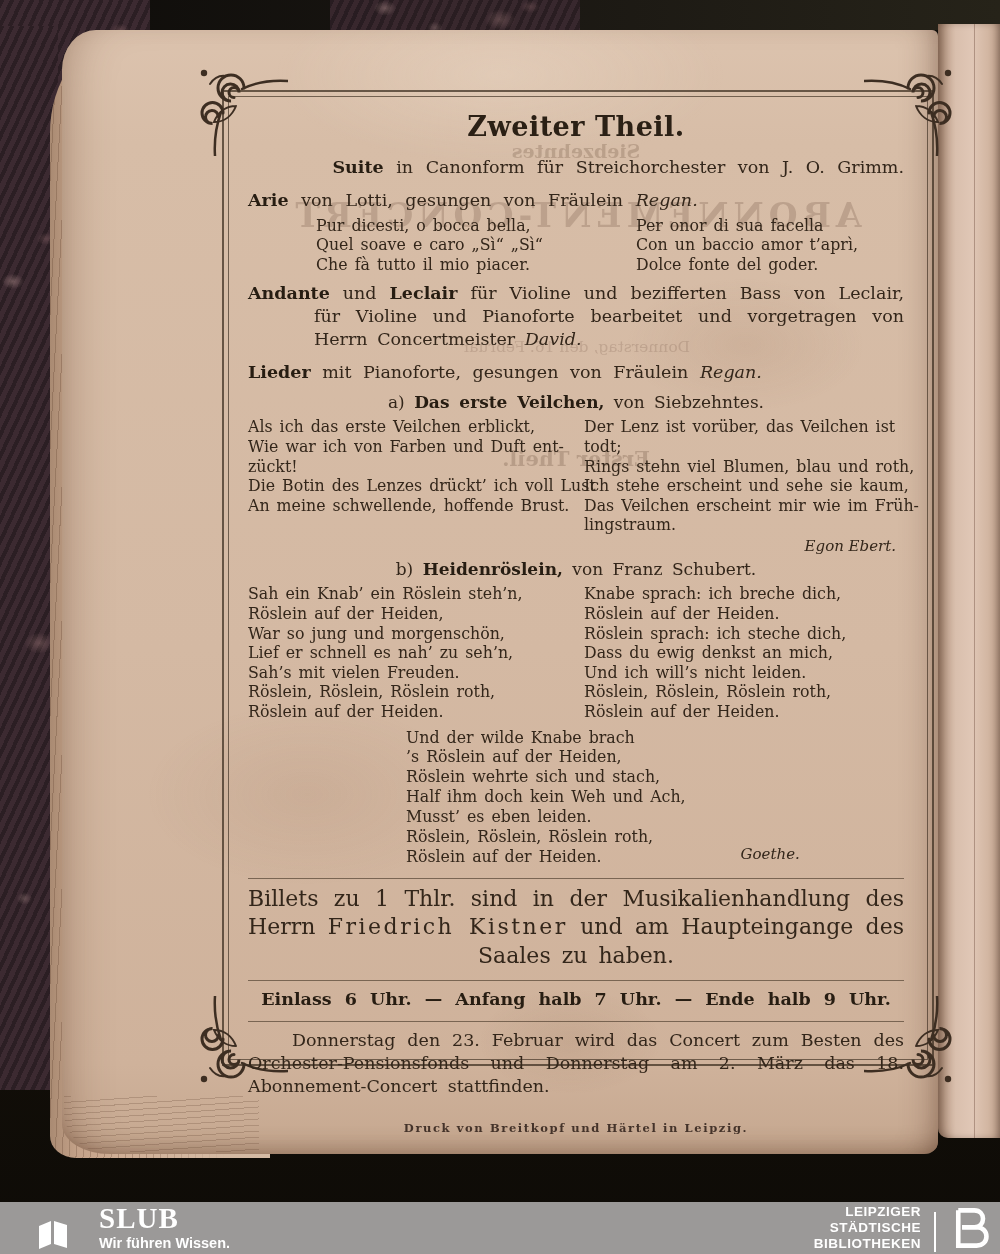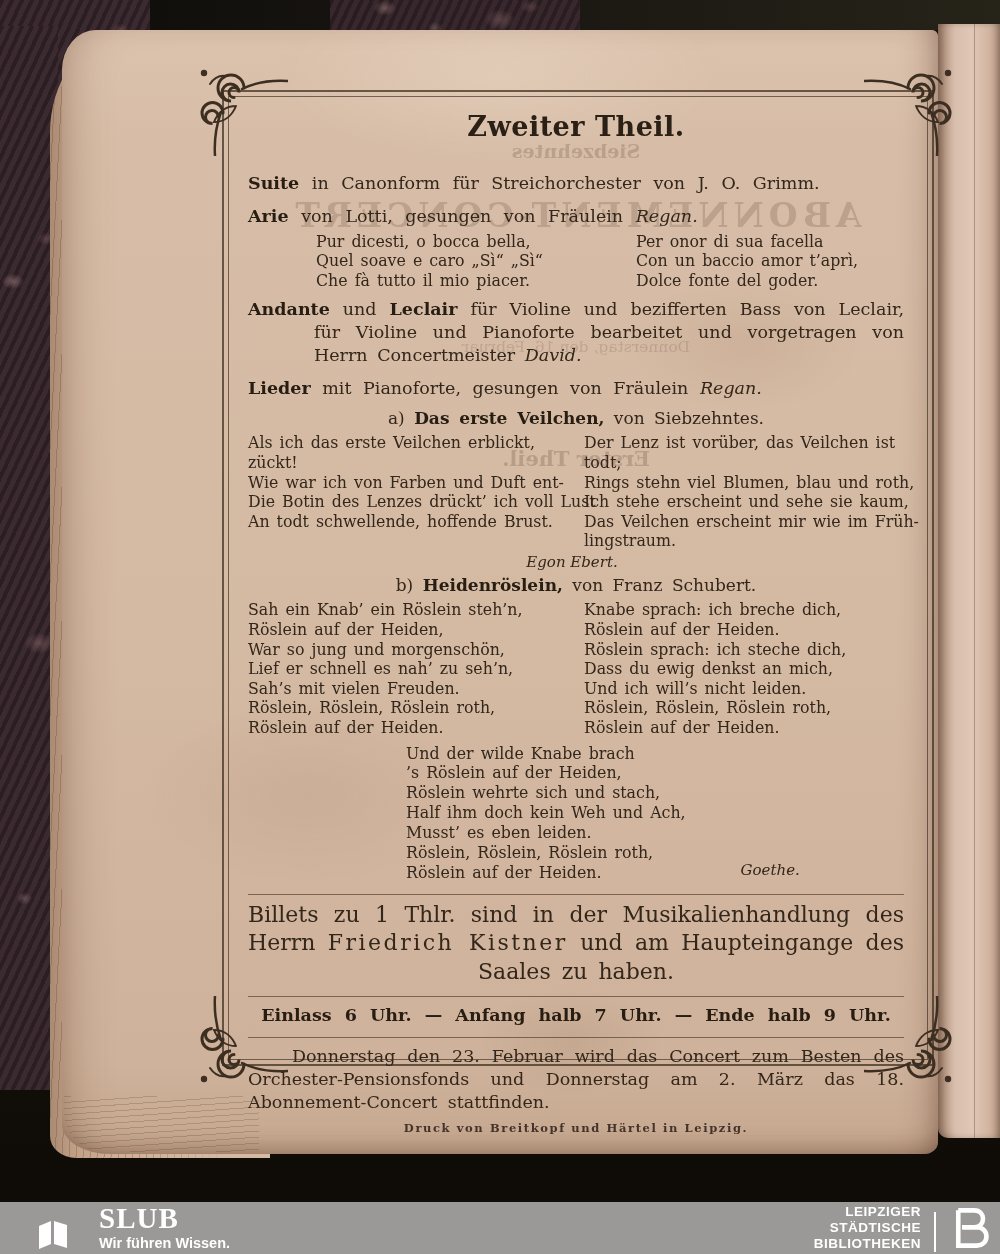--- a/index.html
+++ b/index.html
@@ -58,37 +58,37 @@
          transform:scaleX(-1);color:rgba(104,76,58,.26);filter:blur(.7px);pointer-events:none;}
   .g1{top:140px;font-size:19px;font-weight:600;}
   .g2{top:196px;font-size:33px;font-weight:700;letter-spacing:5px;color:rgba(104,76,58,.24);}
   .g3{top:338px;font-size:15.5px;color:rgba(104,76,58,.20);}
   .g4{top:446px;font-size:21px;font-weight:700;color:rgba(104,76,58,.27);}
   
   .content{position:absolute;left:248px;top:93px;width:656px;color:#33261a;
            font-size:17.5px;line-height:1.3;}
   .title{margin:16px 0 0;text-align:center;font-size:27px;font-weight:700;letter-spacing:.5px;color:#2b2015;}
   p{margin:0;}
-  .p-suite{margin-top:28px;word-spacing:7px;}
+  .p-suite{margin-top:12px;word-spacing:7px;text-align:right;}
   .p-arie{margin-top:10px;word-spacing:7px;}
   .p-andante{margin-top:8px;text-align:justify;word-spacing:4px;padding-left:66px;text-indent:-66px;}
   .p-lieder{margin-top:10px;word-spacing:6px;}
   .bold{font-weight:700;color:#271d12;}
   .italic{font-style:italic;}
   .spaced{letter-spacing:2.5px;}
   .verse-row{display:flex;margin-top:4px;}
   .vcol{font-size:15.8px;line-height:1.24;word-spacing:2px;}
   .vcol.it-l{margin-left:68px;width:250px;}
   .vcol.it-r{margin-left:70px;width:250px;}
   .vcol.l{width:322px;}
   .vcol.r{margin-left:14px;width:318px;}
   .vl{white-space:nowrap;}
   .vl.center{text-align:left;white-space:normal;}
   .song-head{margin-top:8px;text-align:center;word-spacing:4px;font-size:17px;}
-  .attrib{text-align:center;font-style:italic;font-size:15px;margin-top:2px;padding-right:8px;}
+  .attrib{text-align:right;font-style:italic;font-size:15px;margin-top:2px;padding-right:8px;}
   .stanza-wrap{margin-top:6px;}
   .stanza3{position:relative;display:inline-block;margin-left:158px;font-size:15.8px;line-height:1.26;word-spacing:2px;}
   .attr-goethe{position:absolute;left:100%;margin-left:55px;bottom:3px;font-style:italic;font-size:15px;white-space:nowrap;}
   .rule{border:none;border-top:1.5px solid rgba(64,48,34,.6);margin:10px 0 0;}
   .p-billets{margin-top:6px;font-size:22px;text-align:justify;text-align-last:center;word-spacing:4px;}
   .p-times{margin-top:7px;text-align:center;font-weight:700;font-size:17.5px;word-spacing:7px;color:#271d12;}
   .p-announce{margin-top:7px;text-align:justify;word-spacing:5px;text-indent:44px;}
   .imprint{position:absolute;left:222px;top:1121px;width:708px;text-align:center;
            font-size:11.5px;font-weight:700;letter-spacing:1.6px;color:#44332a;}
   
@@ -174,24 +174,24 @@
 
     <p class="p-andante"><span class="bold">Andante</span><span class="normal"> und </span><span class="bold">Leclair</span><span class="normal"> für Violine und bezifferten Bass von Leclair, für Violine und Pianoforte bearbeitet und vorgetragen von Herrn Concertmeister </span><span class="italic">David.</span></p>
 
     <p class="p-lieder"><span class="bold">Lieder</span><span class="normal"> mit Pianoforte, gesungen von Fräulein </span><span class="italic">Regan.</span></p>
 
     <p class="song-head"><span class="normal">a) </span><span class="bold">Das erste Veilchen,</span><span class="normal"> von Siebzehntes.</span></p>
 
     <div class="verse-row">
       <div class="vcol l">
           <div class="vl">Als ich das erste Veilchen erblickt,</div>
+          <div class="vl">Wie war ich von Farben und Duft ent-</div>
           <div class="vl center">zückt!</div>
-          <div class="vl">Wie war ich von Farben und Duft ent-</div>
           <div class="vl">Die Botin des Lenzes drückt’ ich voll Lust</div>
-          <div class="vl">An todt schwellende, hoffende Brust.</div>
+          <div class="vl">An meine schwellende, hoffende Brust.</div>
         </div>
       <div class="vcol r">
           <div class="vl">Der Lenz ist vorüber, das Veilchen ist</div>
           <div class="vl center">todt;</div>
           <div class="vl">Rings stehn viel Blumen, blau und roth,</div>
           <div class="vl">Ich stehe erscheint und sehe sie kaum,</div>
           <div class="vl">Das Veilchen erscheint mir wie im Früh-</div>
           <div class="vl center">lingstraum.</div>
         </div>
     </div>

